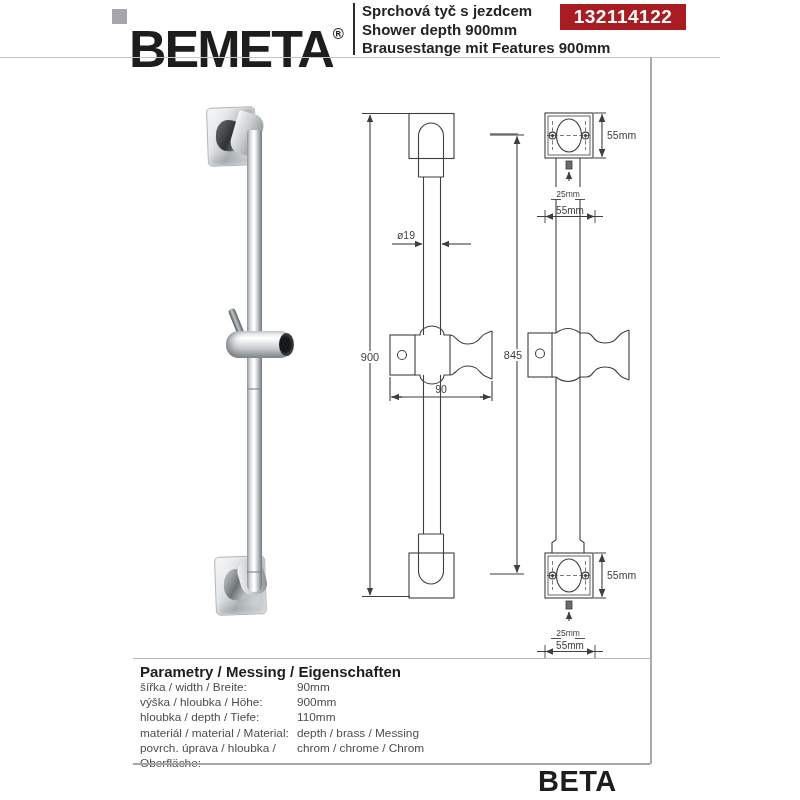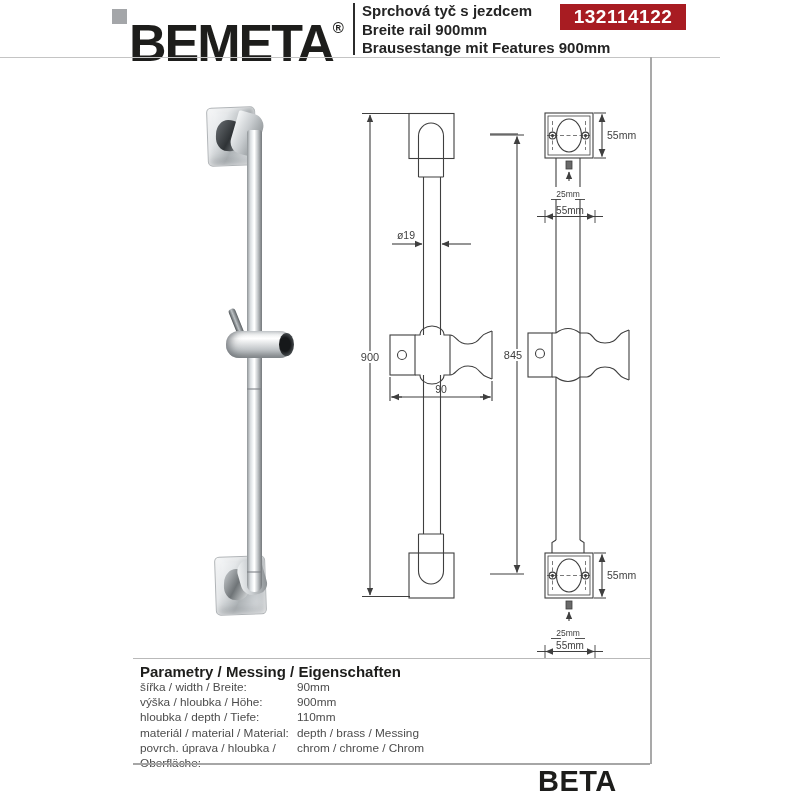--- a/index.html
+++ b/index.html
@@ -1,21 +1,21 @@
 <!DOCTYPE html>
 <html><head>
 <meta charset="utf-8">
 <style>
   html,body{margin:0;padding:0;background:#fff;}
   #page{position:relative;width:800px;height:800px;background:#ffffff;overflow:hidden;
         font-family:"Liberation Sans","DejaVu Sans",sans-serif;color:#1d1d1b;}
   .abs{position:absolute;}
   
   .logo-square{left:112px;top:9px;width:15px;height:15px;background:#a4a6a9;}
-  .logo-text{left:129px;top:0px;font-size:52px;font-weight:700;letter-spacing:-2px;line-height:56px;color:#1d1d1b;}
+  .logo-text{left:129px;top:0px;font-size:52px;font-weight:700;letter-spacing:-2px;line-height:67px;color:#1d1d1b;}
   .logo-reg{font-size:15px;font-weight:700;vertical-align:28px;letter-spacing:0;}
   .hdr-divider{left:353px;top:3px;width:2px;height:52px;background:#2b2b2b;}
   .hdr-titles{left:362px;top:2px;font-size:15px;font-weight:700;line-height:18.5px;color:#242424;}
   .code-badge{left:560px;top:4px;width:126px;height:26px;background:#a81c22;color:#ffffff;
               font-size:19px;font-weight:700;letter-spacing:.5px;display:flex;align-items:center;justify-content:center;}
   .rule-top{left:0;top:57px;width:720px;height:1px;background:#c4c4c4;}
   .border-right{left:650px;top:57px;width:2px;height:707px;background:#a9a9a9;}
   .rule-params-top{left:133px;top:658px;width:517px;height:1px;background:#b9b9b9;}
   .rule-params-bottom{left:133px;top:763px;width:517px;height:2px;background:#a6a6a6;}
   
@@ -55,21 +55,21 @@
 </head>
 <body>
 
 <div id="page">
 
   <div class="abs logo-square"></div>
   <div class="abs logo-text"><span>BEMETA</span><span class="logo-reg">®</span></div>
   <div class="abs hdr-divider"></div>
   <div class="abs hdr-titles">
     <div>Sprchová tyč s jezdcem</div>
-    <div>Breite rail 900mm</div>
+    <div>Shower depth 900mm</div>
     <div>Brausestange mit Features 900mm</div>
   </div>
   <div class="abs code-badge">132114122</div>
   <div class="abs rule-top"></div>
   <div class="abs border-right"></div>
 
   <div>
     <div class="abs plate plate-top">
         <div class="slot"></div>
       </div>

